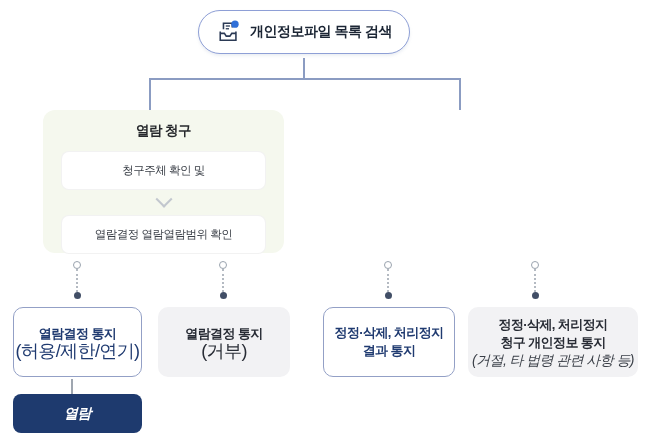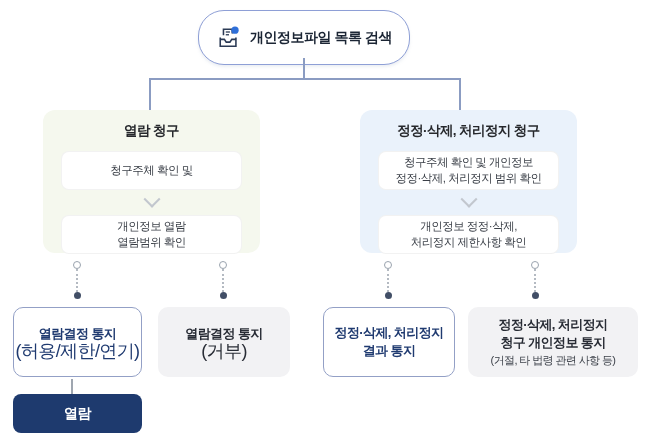--- a/index.html
+++ b/index.html
@@ -1,44 +1,44 @@
 <!DOCTYPE html>
 <html><head>
 <meta charset="utf-8">
 <style>
   html,body{margin:0;padding:0;background:#ffffff;}
   body{font-family:"Liberation Sans","DejaVu Sans",sans-serif;}
   .canvas{position:relative;width:649px;height:440px;background:#ffffff;overflow:hidden;}
 
   
   .root-pill{
-    position:absolute;left:198px;top:10px;width:212px;height:55px;
+    position:absolute;left:198px;top:10px;width:212px;height:44px;
     background:#ffffff;border:1.5px solid #8e9fd6;border-radius:26px;
     display:flex;align-items:center;justify-content:center;gap:8px;
     box-shadow:0 2px 3px rgba(180,190,210,0.25);
     box-sizing:border-box;
   }
   .root-pill .label{font-size:14px;font-weight:bold;color:#1b2534;letter-spacing:-0.5px;}
 
   
   .line{position:absolute;background:#8b9cc2;}
 
   
   .panel{
-    position:absolute;top:110px;width:217px;height:143px;border-radius:12px;
+    position:absolute;top:110px;width:241px;height:143px;border-radius:12px;
     display:flex;flex-direction:column;align-items:center;
     padding:9px 18px;box-sizing:border-box;
   }
   .panel.green{left:43px;background:#f5f8ee;}
   .panel.blue{left:360px;background:#eaf2fb;}
   .panel-title{font-size:13.5px;font-weight:bold;color:#26282c;letter-spacing:-0.6px;
     height:24px;line-height:24px;flex:none;}
   .step-box{
     width:100%;background:#ffffff;border:1px solid rgba(0,0,0,0.05);border-radius:8px;
-    min-height:39px;display:flex;flex-direction:column;align-items:center;justify-content:center;
+    min-height:39px;display:flex;flex-direction:row;align-items:center;justify-content:center;
     font-size:11.5px;line-height:15.5px;color:#3a3f47;letter-spacing:-0.5px;text-align:center;
     box-sizing:border-box;flex:none;margin-top:8px;
   }
   .chev-wrap{height:10px;margin-top:7px;display:flex;align-items:center;justify-content:center;flex:none;}
   .chevron{width:10px;height:10px;border-right:2px solid #c2c7ce;border-bottom:2px solid #c2c7ce;
     transform:rotate(45deg) translate(-2px,-2px);}
 
   
   .drop{position:absolute;top:261px;display:flex;flex-direction:column;align-items:center;width:12px;margin-left:-6px;}
   .drop .ring{width:6px;height:6px;border:1.5px solid #9aa3ae;border-radius:50%;background:#ffffff;flex:none;}
@@ -49,29 +49,29 @@
   .outcome{
     position:absolute;top:307px;height:70px;border-radius:10px;
     display:flex;flex-direction:column;align-items:center;justify-content:center;gap:2px;
     text-align:center;letter-spacing:-0.6px;box-sizing:border-box;
   }
   .outcome.outlined{background:#ffffff;border:1.5px solid #93a0c6;color:#1f3a70;}
   .outcome.gray{background:#f2f2f4;color:#282c35;}
   .outcome .t1{font-size:13px;font-weight:bold;line-height:16px;}
   .outcome .t2{font-size:18px;line-height:15px;}
   .outcome .t2.bold{font-size:13px;font-weight:bold;line-height:16px;}
-  .outcome .t3{font-size:11px;line-height:14px;color:#3a3f47;}
+  .outcome .t3{font-size:14px;line-height:14px;color:#3a3f47;font-style:italic;}
 
   .below-chev{position:absolute;left:71px;top:379px;}
   .below-chev .chevron{border-color:#9fa6b0;}
 
   .action-btn{
     position:absolute;left:13px;top:394px;width:129px;height:39px;border-radius:8px;
     background:#1e3a6e;color:#ffffff;font-size:14px;font-weight:bold;letter-spacing:-0.5px;
-    display:flex;align-items:center;justify-content:center;border:none;
+    display:flex;align-items:center;justify-content:center;border:none;font-style:italic;
   }
 </style>
 </head>
 <body>
 
 <div class="canvas">
 
   <div class="root-pill">
     <span style="display:flex;">
       <svg width="26" height="24" viewBox="0 0 28 26" fill="none">
@@ -93,39 +93,25 @@
 
   <div class="panel green">
     <div class="panel-title">열람 청구</div>
     <div class="step-box">
       <span>청구주체 확인 및</span>
     </div>
     <div class="chev-wrap">
         <span class="chevron"></span>
       </div>
     <div class="step-box">
-      <span>개인정보 열람</span>
+      <span>열람결정 열람</span>
       <span>열람범위 확인</span>
     </div>
   </div>
 
-  <div class="panel blue">
-    <div class="panel-title">정정·삭제, 처리정지 청구</div>
-    <div class="step-box">
-      <span>청구주체 확인 및 개인정보</span>
-      <span>정정·삭제, 처리정지 범위 확인</span>
-    </div>
-    <div class="chev-wrap">
-        <span class="chevron"></span>
-      </div>
-    <div class="step-box">
-      <span>개인정보 정정·삭제,</span>
-      <span>처리정지 제한사항 확인</span>
-    </div>
-  </div>
 
   <div class="drop" style="left:77px;">
     <span class="ring"></span>
       <span class="dots"></span>
       <span class="dot"></span>
   </div>
   <div class="drop" style="left:223px;">
     <span class="ring"></span>
       <span class="dots"></span>
       <span class="dot"></span>

